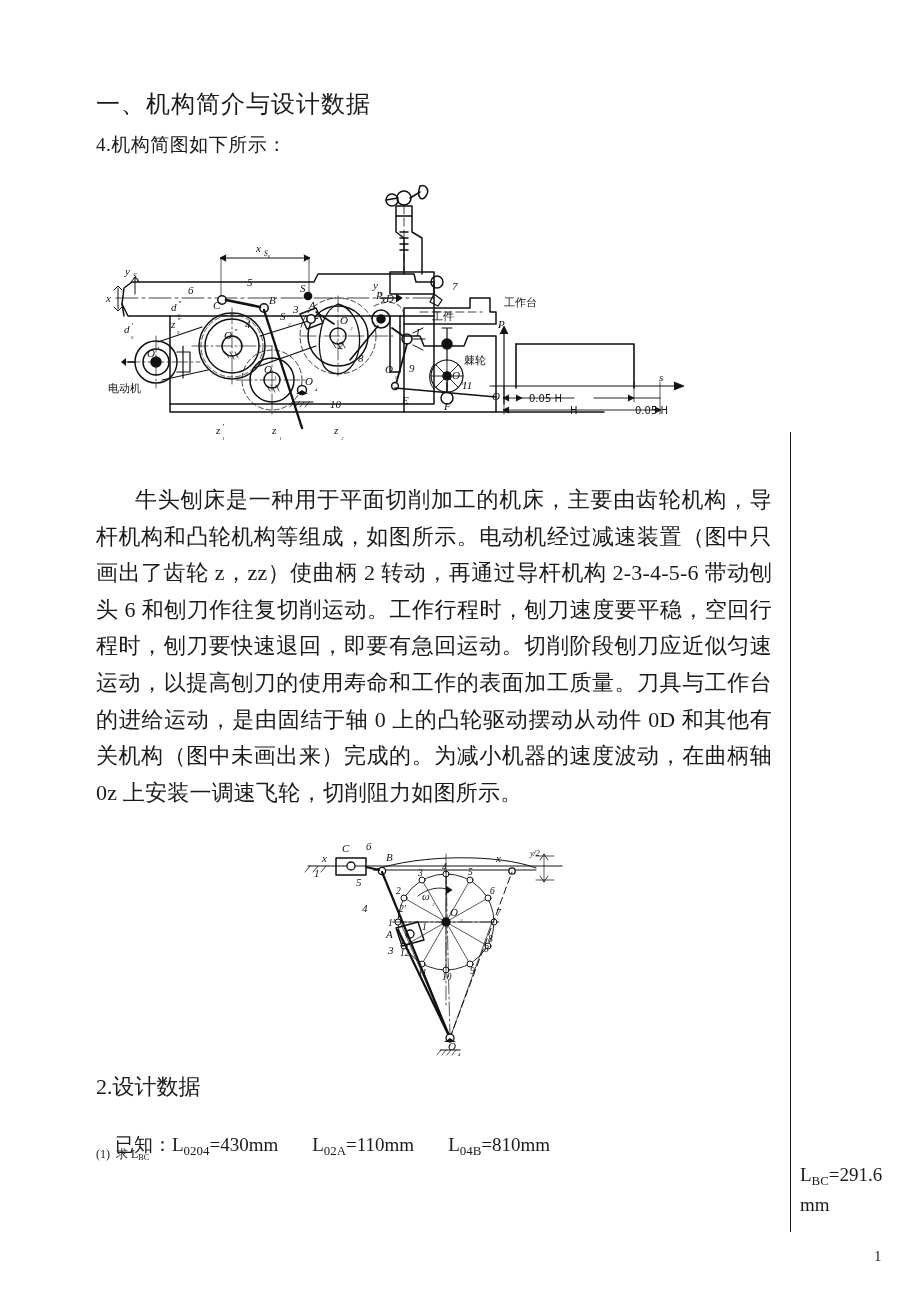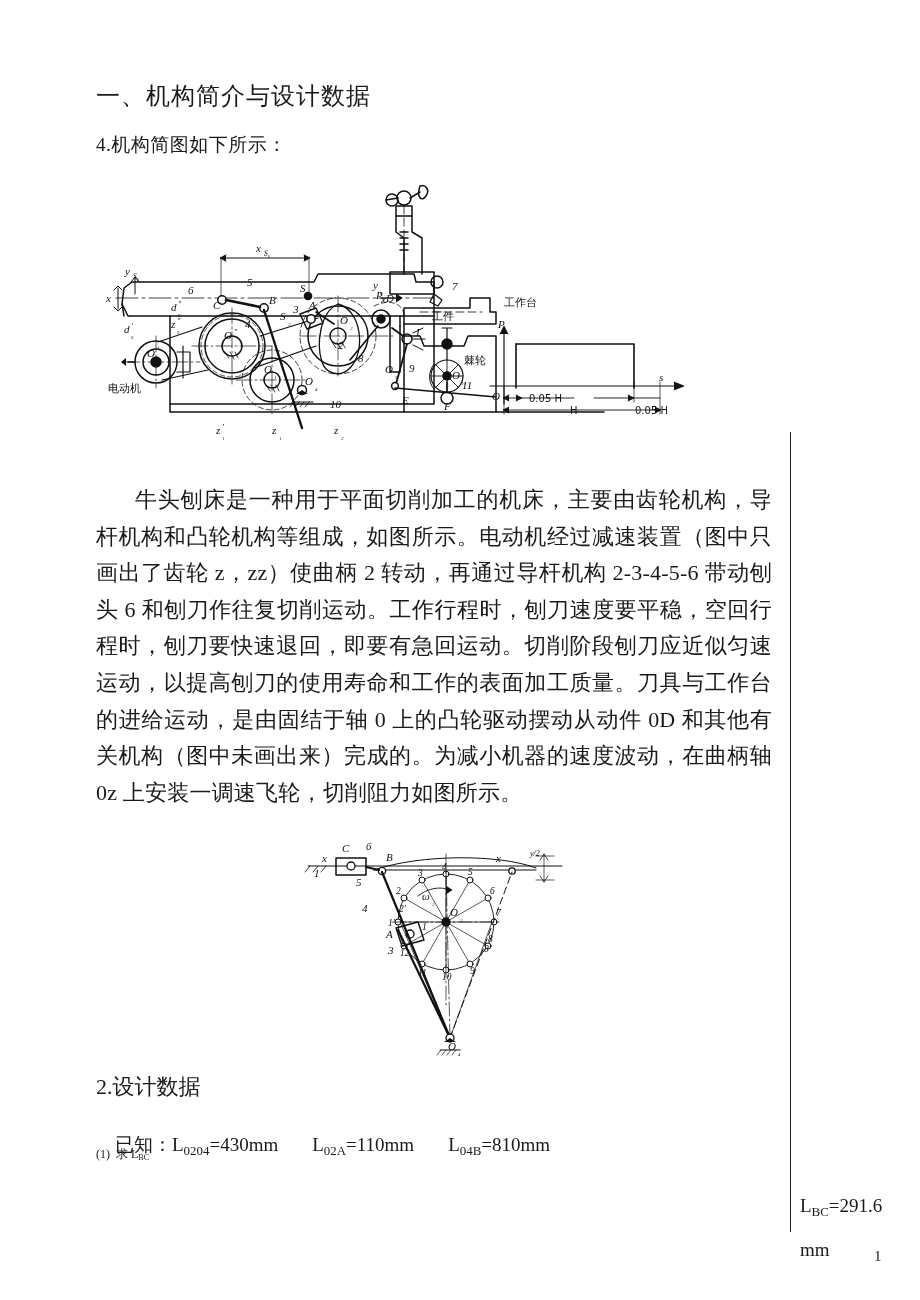--- a/index.html
+++ b/index.html
@@ -5,21 +5,21 @@
   html,body{margin:0;padding:0;}
   body{
     width:920px;height:1300px;background:#ffffff;
     font-family:"Liberation Serif","DejaVu Serif",serif;
     color:#1a1a1a;position:relative;overflow:hidden;
   }
   .page{position:absolute;left:0;top:0;width:920px;height:1300px;}
 
   
   .h1{
-    position:absolute;left:96px;top:80px;
+    position:absolute;left:96px;top:88px;
     font-size:24px;letter-spacing:1px;font-weight:400;
     font-family:Liberation Mono, monospace;
   }
   .subhead{
     position:absolute;left:96px;top:132px;
     font-size:19px;letter-spacing:.5px;
   }
   .body-para{
     position:absolute;left:96px;top:482px;width:676px;
     font-size:22px;line-height:36.6px;text-align:justify;
@@ -29,21 +29,21 @@
   .known{position:absolute;left:96px;top:1110px;font-size:19px;white-space:pre;}
   .qline{position:absolute;left:96px;top:1146px;font-size:12px;}
   .formula{position:absolute;left:168px;top:1180px;font-size:19px;}
   sub{font-size:.68em;vertical-align:-.28em;letter-spacing:0;}
   .gap{display:inline-block;width:34px;}
 
   
   .vrule{position:absolute;left:790px;top:432px;width:1.4px;height:800px;background:#1a1a1a;}
   .marginnote{
     position:absolute;left:800px;top:1163px;width:112px;
-    font-size:19px;line-height:38px;margin-top:24px;
+    font-size:19px;line-height:24px;
   }
   .pagenum{position:absolute;left:874px;top:1248px;font-size:15px;}
 
   
   .fig1{position:absolute;left:104px;top:176px;width:610px;height:266px;}
   .fig2{position:absolute;left:300px;top:830px;width:280px;height:232px;}
   .fig1 svg,.fig2 svg{display:block;width:100%;height:100%;}
   .lbl{font-family:"Liberation Serif","DejaVu Serif",serif;font-style:italic;fill:#111;}
   .lblz{font-family:"DejaVu Sans","Liberation Sans",sans-serif;fill:#111;font-style:normal;}
 </style>

